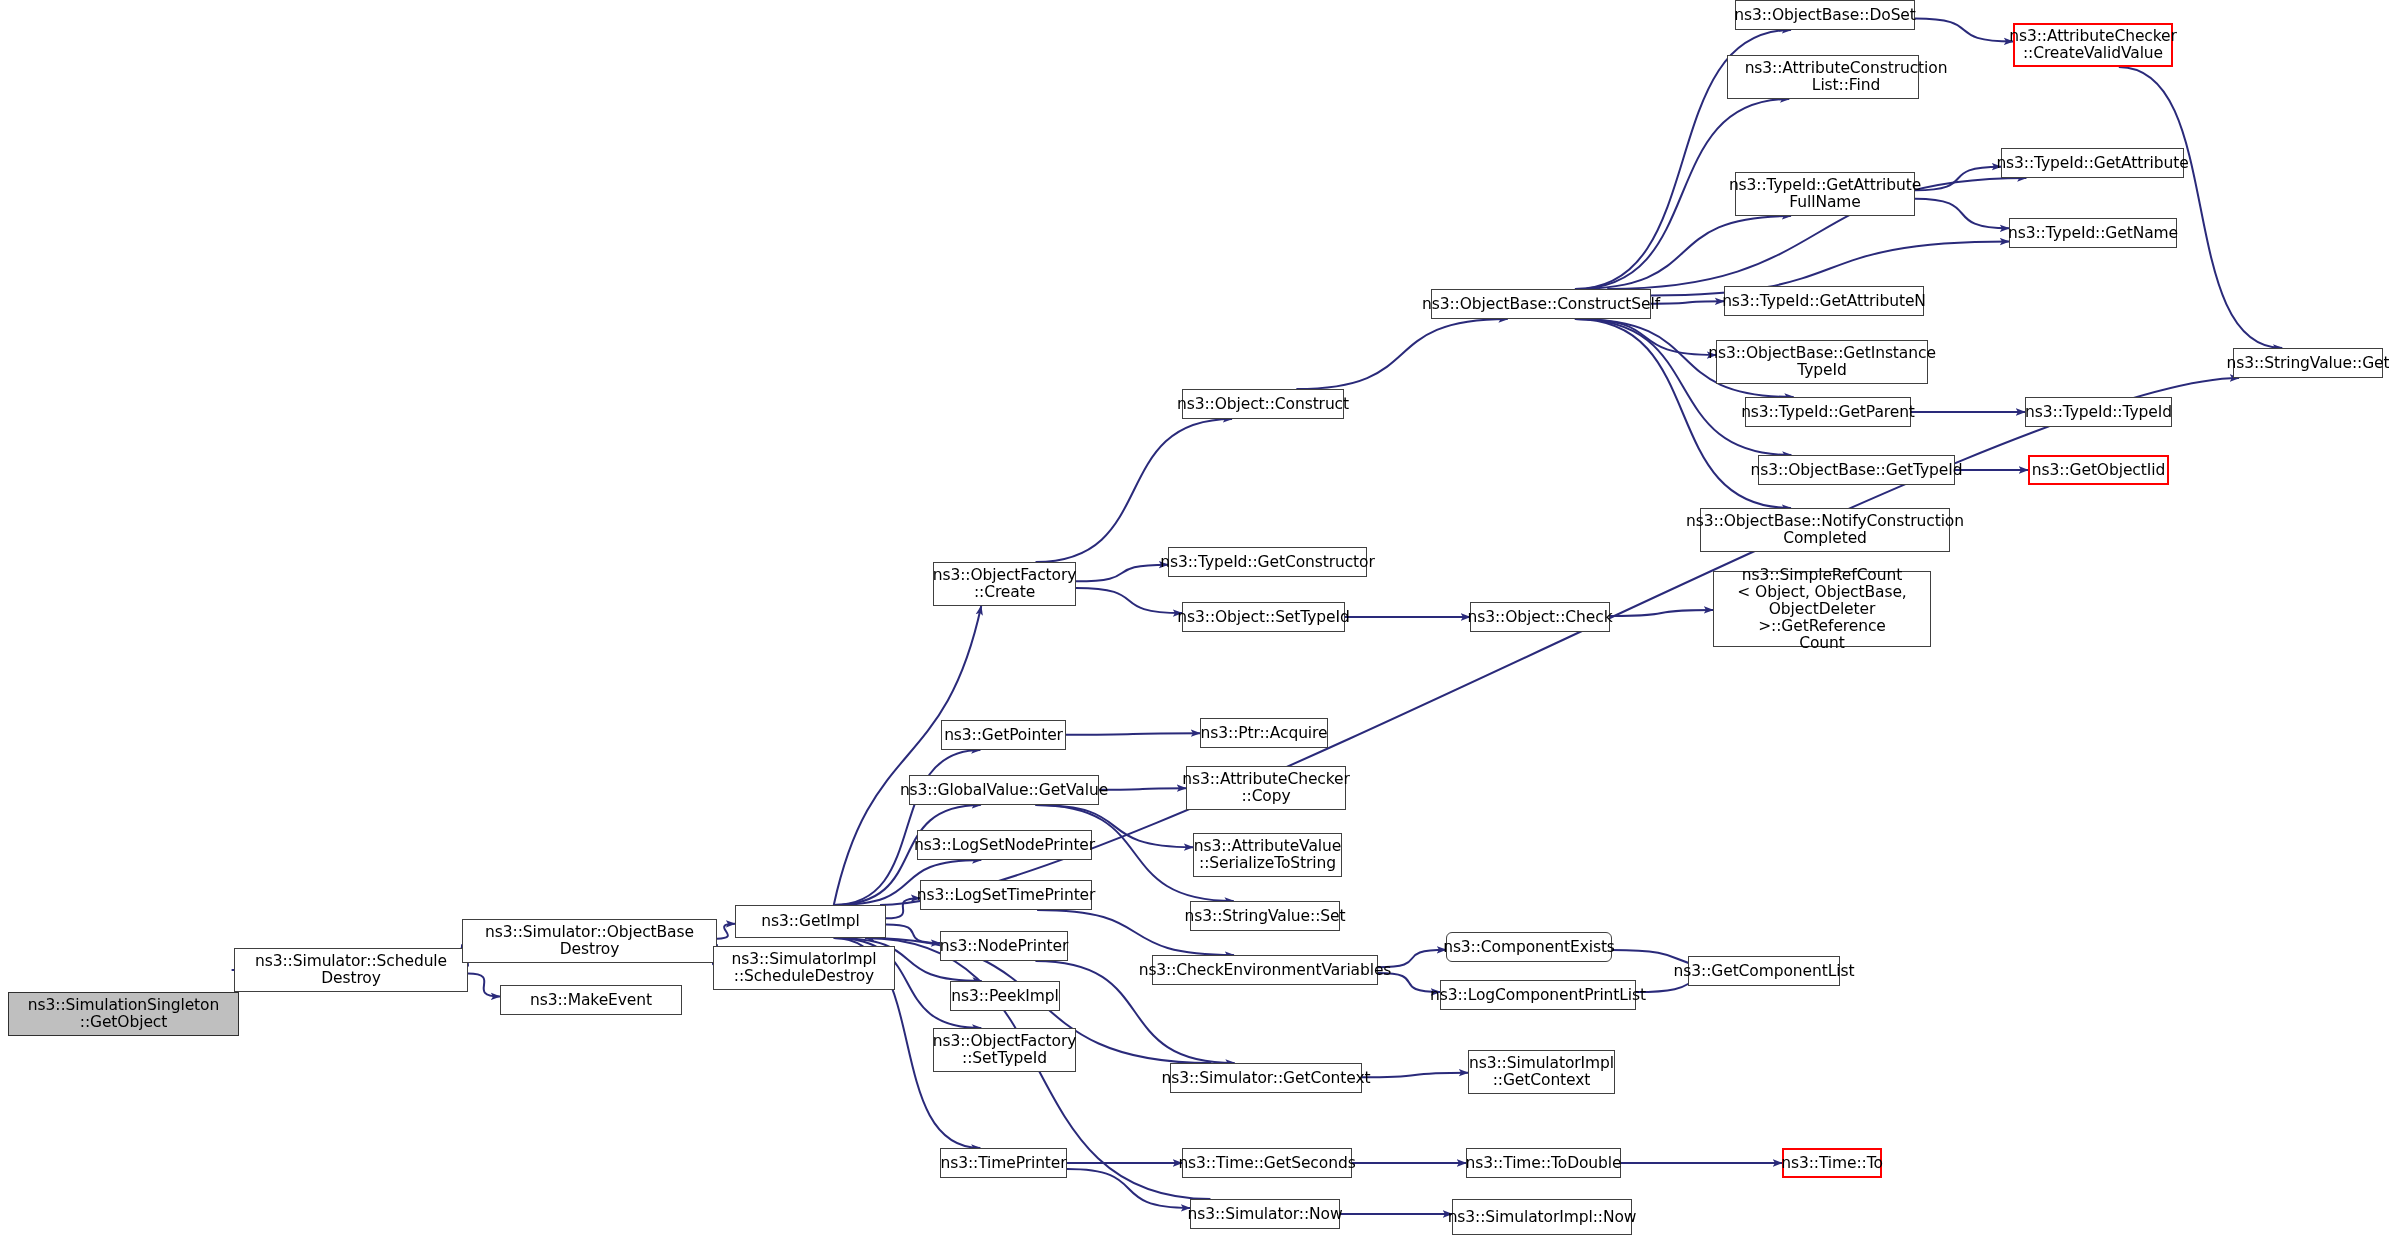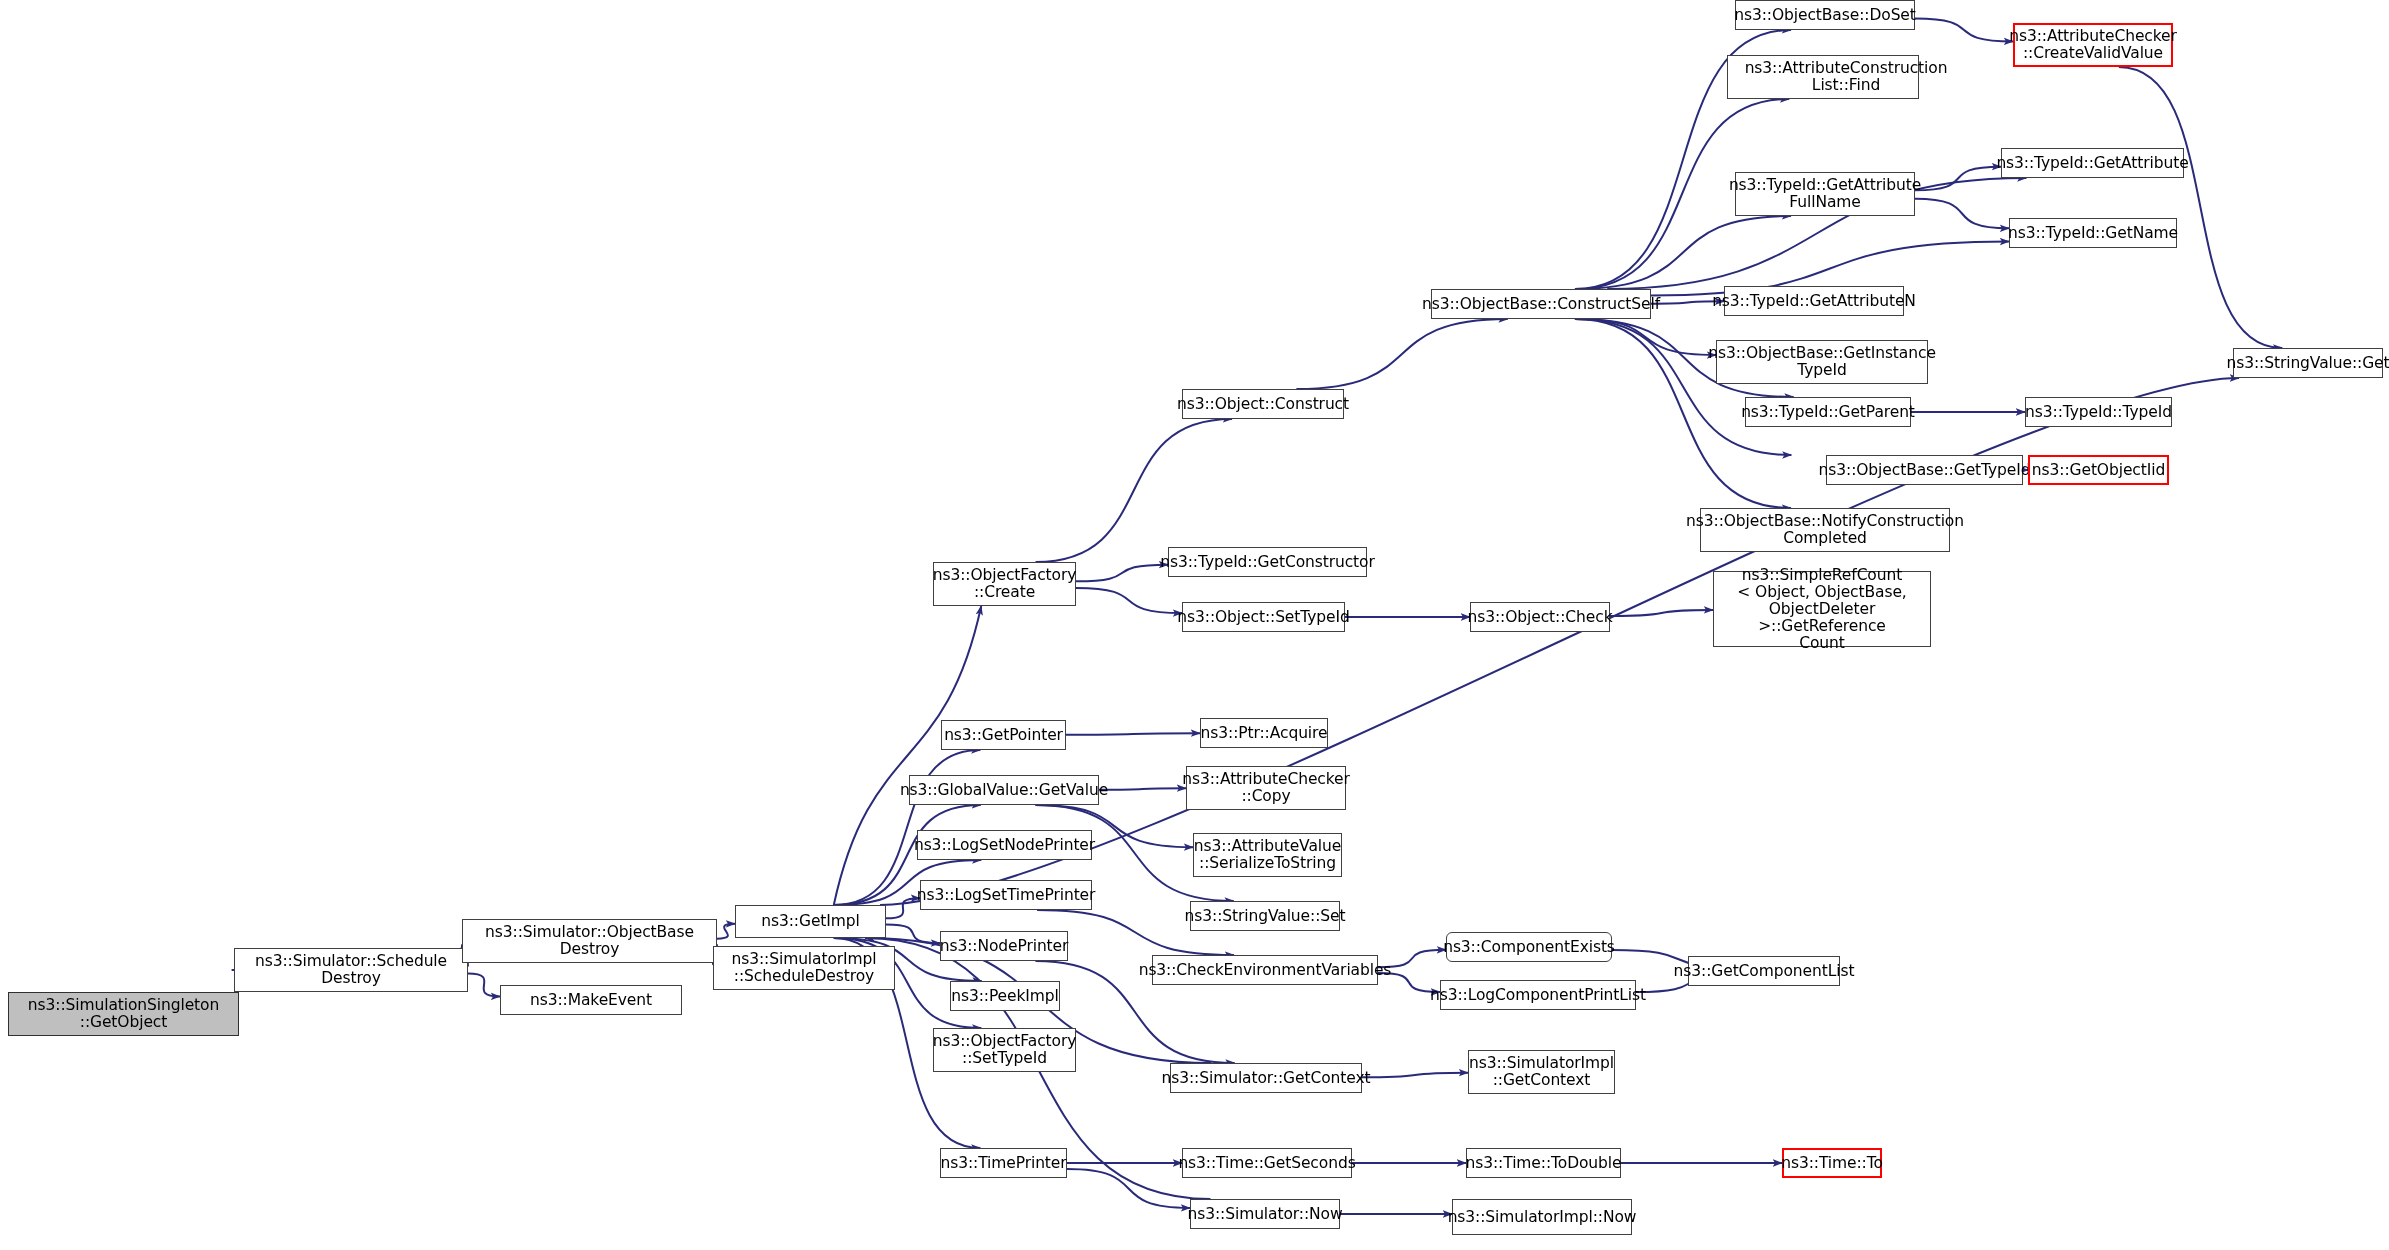--- a/index.html
+++ b/index.html
@@ -103,26 +103,26 @@
  ObjectDeleter &gt;::GetReference
 Count</div>
       <div class="node" style="left: 1431px; top: 289px; width: 220px; height: 30px;">ns3::ObjectBase::ConstructSelf</div>
       <div class="node" style="left: 1735px; top: 0px; width: 180px; height: 30px;">ns3::ObjectBase::DoSet</div>
       <div class="node" style="left: 1727px; top: 55px; width: 192px; height: 44px; padding-left: 46px;">ns3::AttributeConstruction
 List::Find</div>
       <div class="node" style="left: 1735px; top: 172px; width: 180px; height: 44px;">ns3::TypeId::GetAttribute
 FullName</div>
       <div class="node" style="left: 2001px; top: 148px; width: 183px; height: 30px;">ns3::TypeId::GetAttribute</div>
       <div class="node" style="left: 2009px; top: 218px; width: 168px; height: 30px;">ns3::TypeId::GetName</div>
-      <div class="node" style="left: 1724px; top: 286px; width: 180px; height: 30px;">ns3::TypeId::GetAttributeN</div>
+      <div class="node" style="left: 1724px; top: 286px; width: 200px; height: 30px;">ns3::TypeId::GetAttributeN</div>
       <div class="node" style="left: 1716px; top: 340px; width: 212px; height: 44px;">ns3::ObjectBase::GetInstance
 TypeId</div>
       <div class="node" style="left: 1745px; top: 397px; width: 166px; height: 30px;">ns3::TypeId::GetParent</div>
       <div class="node" style="left: 2025px; top: 397px; width: 147px; height: 30px;">ns3::TypeId::TypeId</div>
-      <div class="node" style="left: 1826px; top: 455px; width: 197px; height: 30px;">ns3::ObjectBase::GetTypeId</div>
+      <div class="node" style="left: 1758px; top: 455px; width: 197px; height: 30px;">ns3::ObjectBase::GetTypeId</div>
       <div class="node hi" style="left: 2028px; top: 455px; width: 141px; height: 30px;">ns3::GetObjectIid</div>
       <div class="node" style="left: 1700px; top: 508px; width: 250px; height: 44px;">ns3::ObjectBase::NotifyConstruction
 Completed</div>
       <div class="node hi" style="left: 2013px; top: 23px; width: 160px; height: 44px;">ns3::AttributeChecker
 ::CreateValidValue</div>
       <div class="node" style="left: 2233px; top: 348px; width: 150px; height: 30px;">ns3::StringValue::Get</div>
       <div class="node" style="left: 941px; top: 720px; width: 125px; height: 30px;">ns3::GetPointer</div>
       <div class="node" style="left: 1200px; top: 718px; width: 128px; height: 30px;">ns3::Ptr::Acquire</div>
       <div class="node" style="left: 909px; top: 775px; width: 190px; height: 30px;">ns3::GlobalValue::GetValue</div>
       <div class="node" style="left: 1186px; top: 766px; width: 160px; height: 44px;">ns3::AttributeChecker

